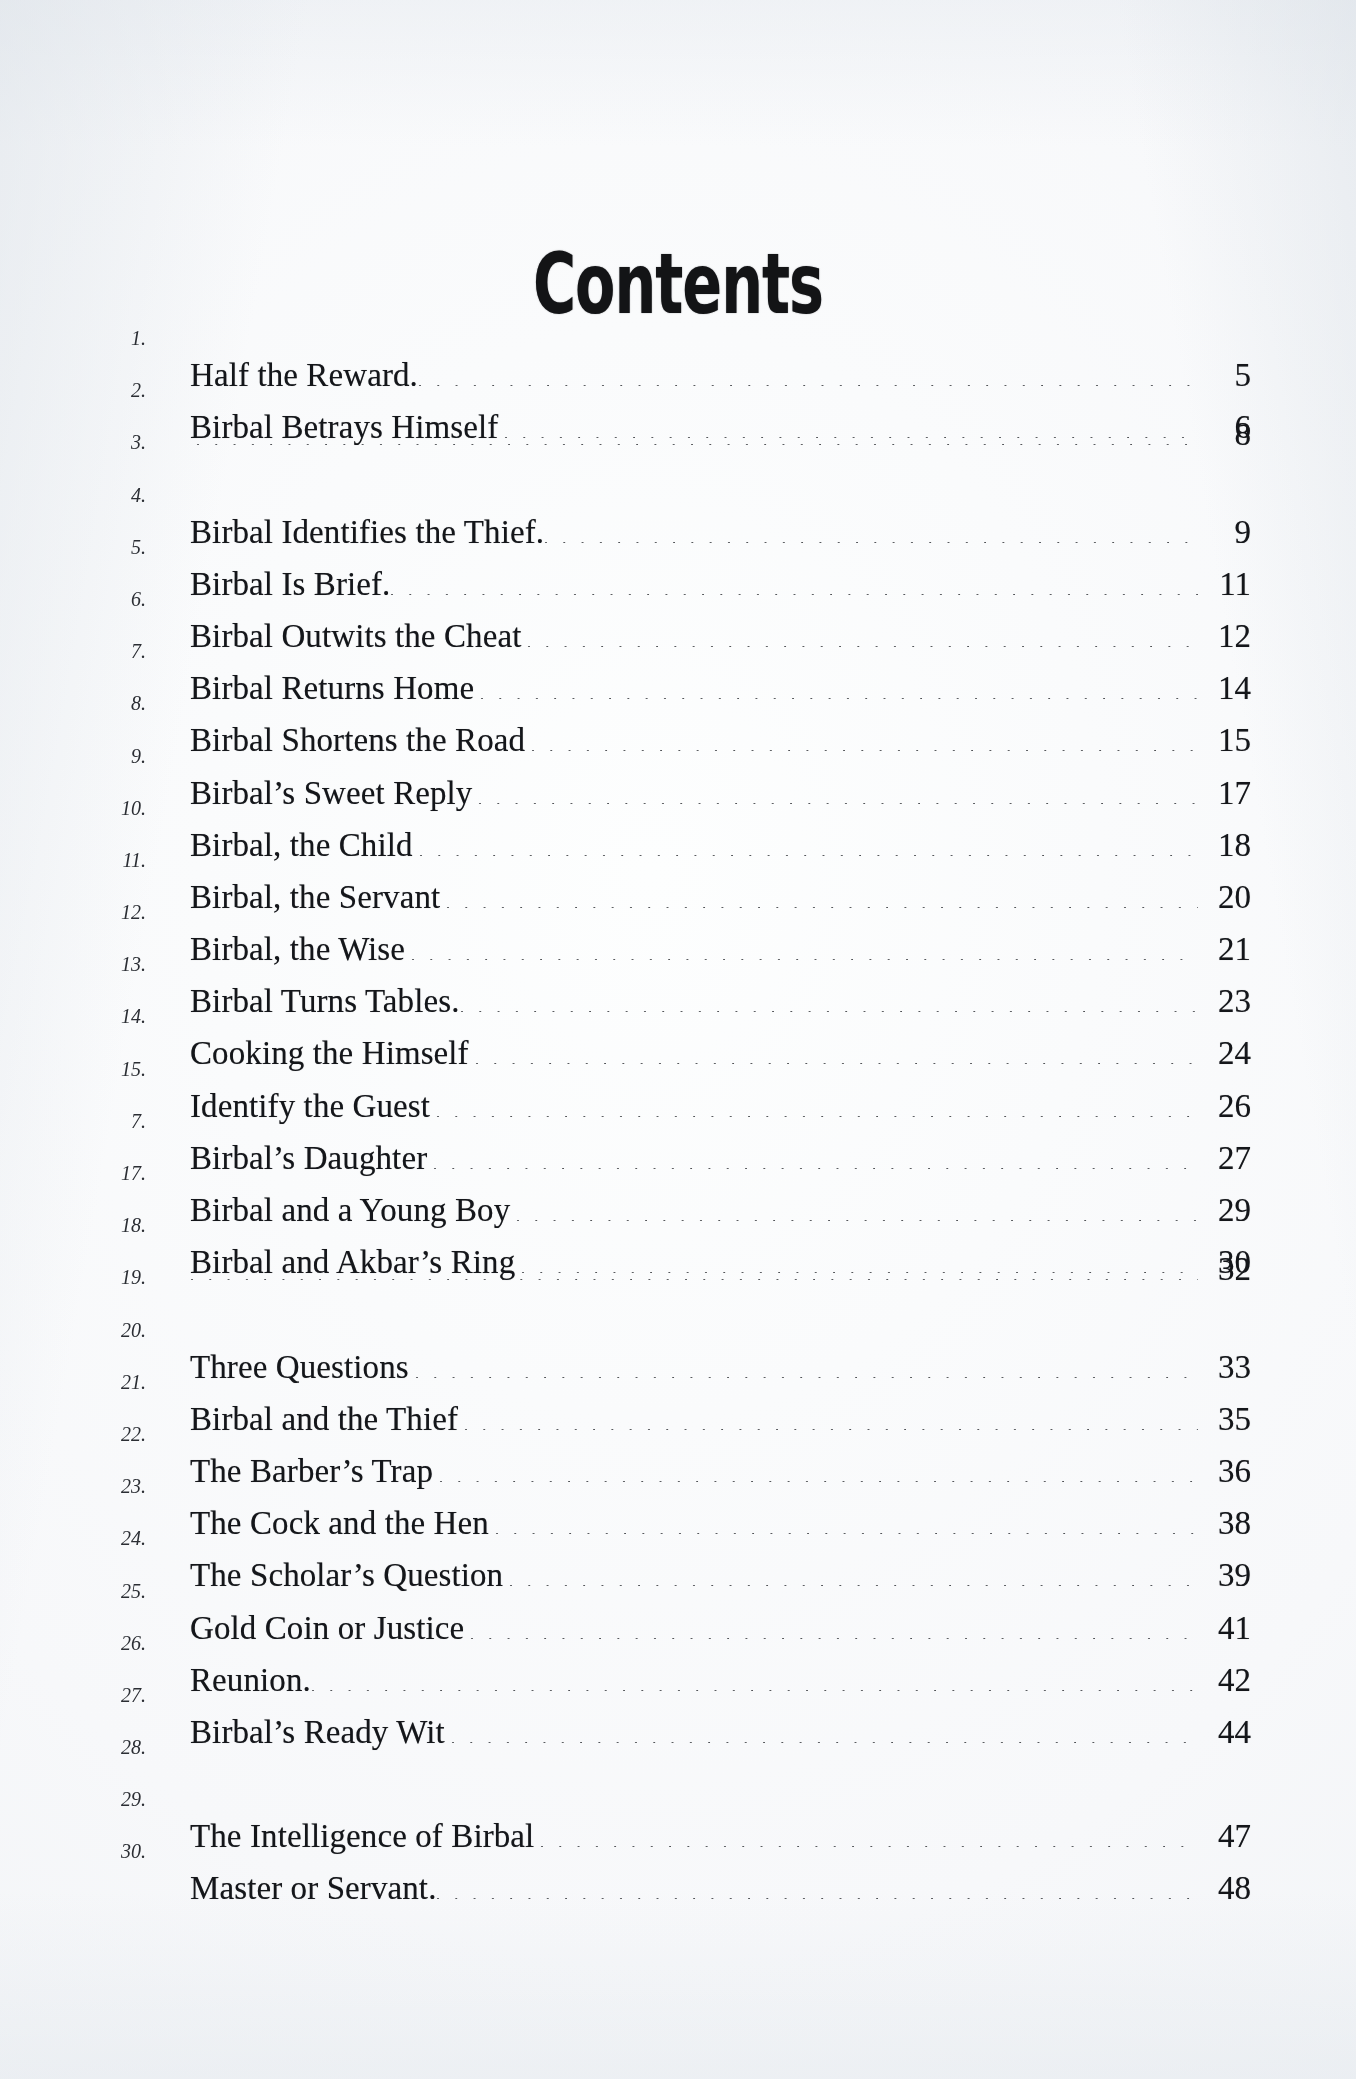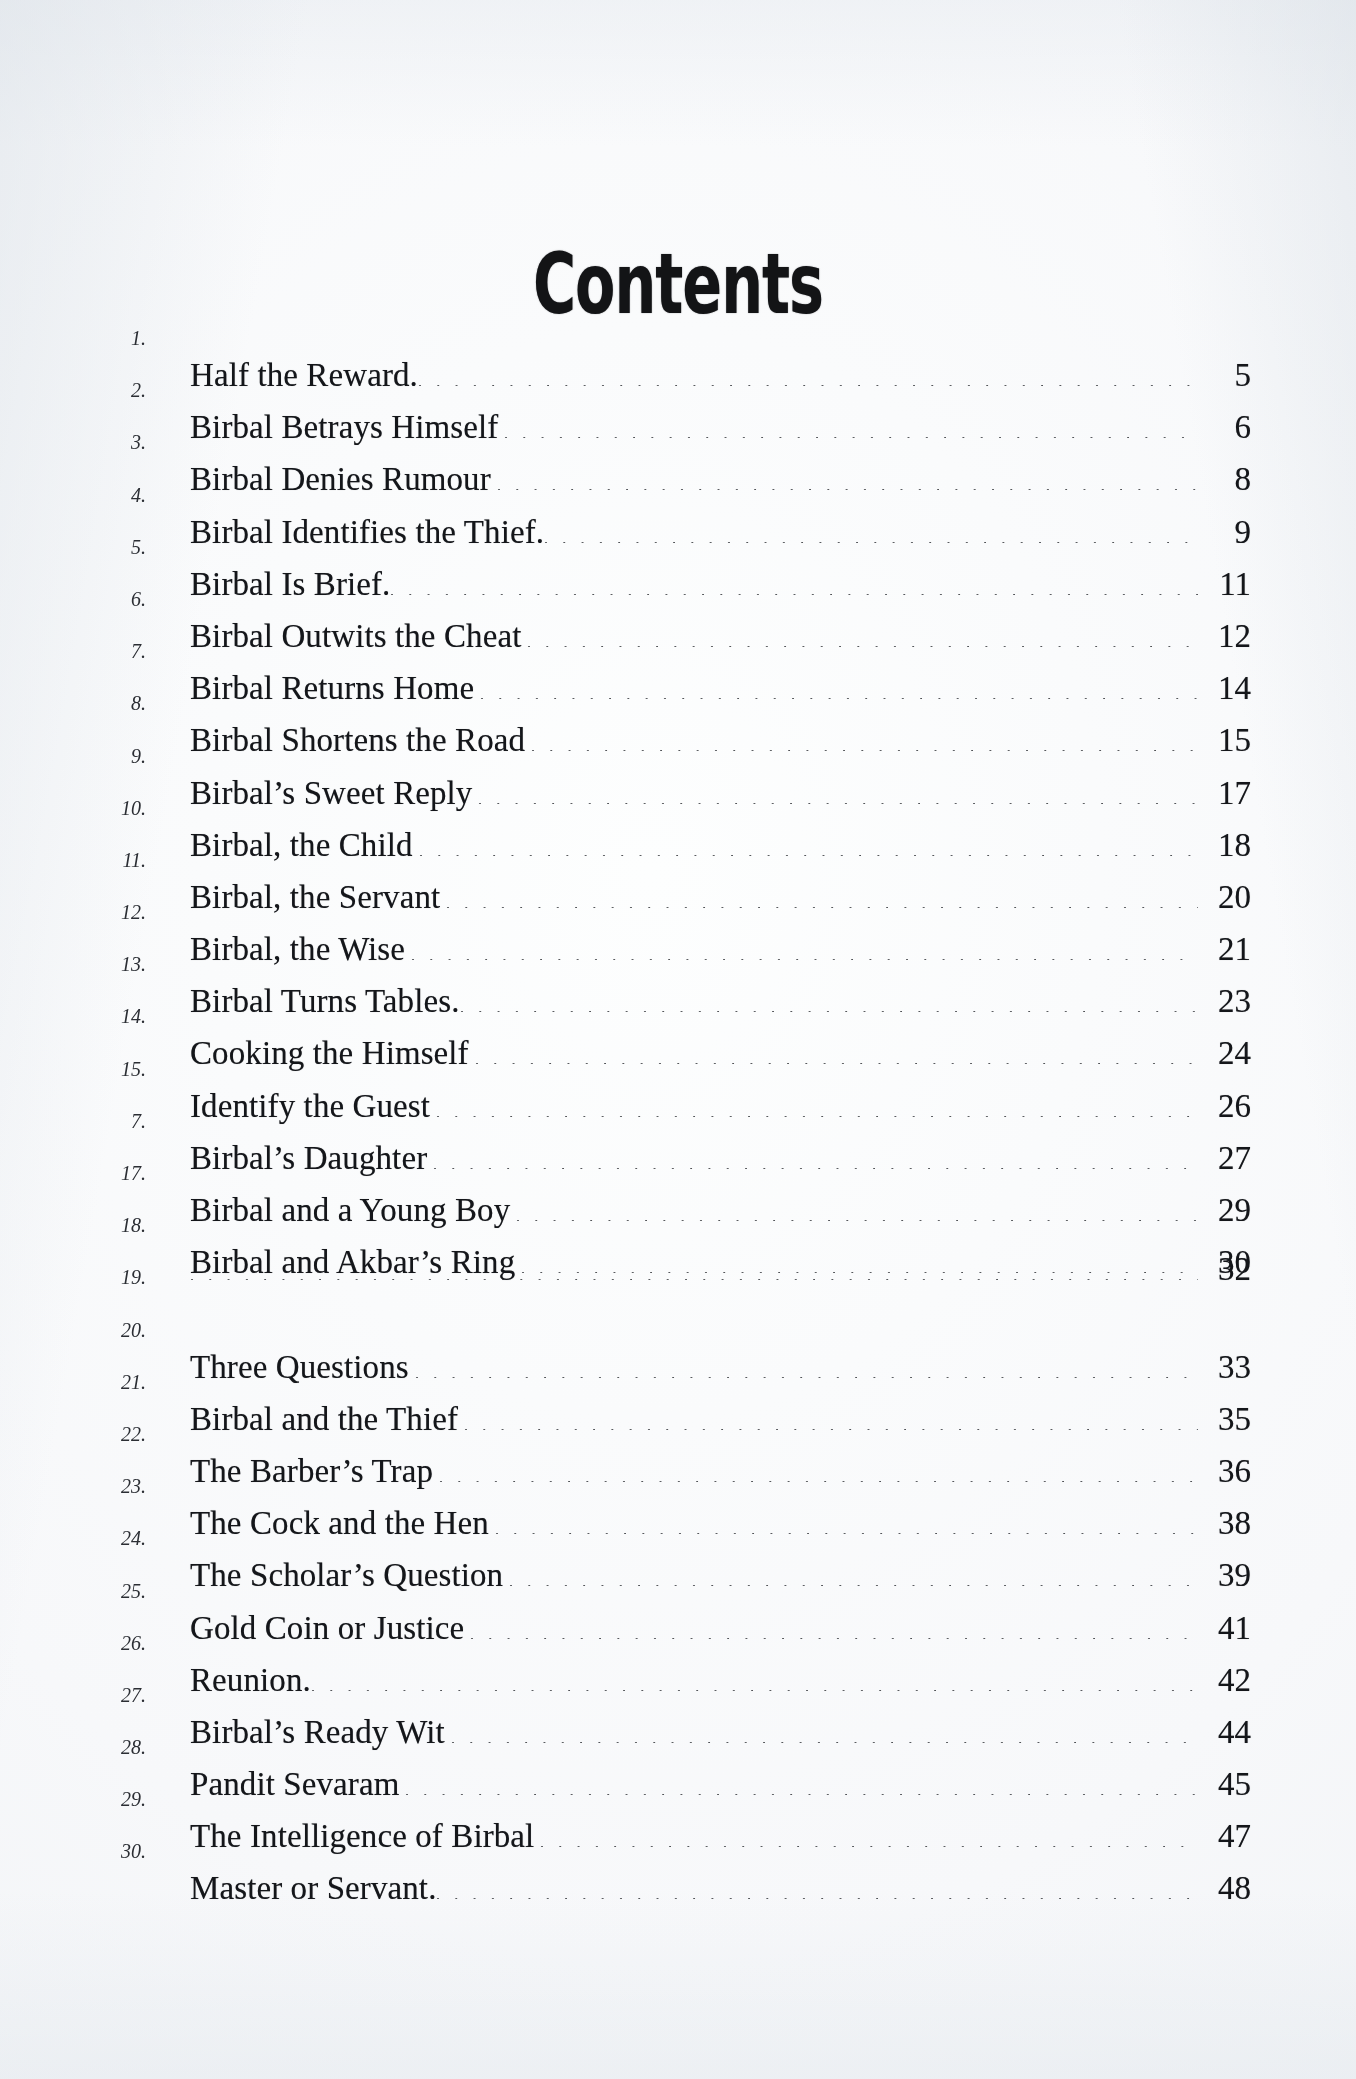--- a/index.html
+++ b/index.html
@@ -172,21 +172,20 @@
         <span class="toc-main">
           <span class="toc-label">Birbal Betrays Himself</span>
           <span class="toc-gap-left"></span>
           <span class="toc-dots"></span>
           <span class="toc-page">6</span>
         </span>
       </div>
       <div class="toc-row">
         <span class="toc-num">3</span>
         <span class="toc-main">
-          <span class="toc-label">Birbal Denies Rumour</span>
           <span class="toc-gap-left"></span>
           <span class="toc-dots"></span>
           <span class="toc-page">8</span>
         </span>
       </div>
       <div class="toc-row tight">
         <span class="toc-num">4</span>
         <span class="toc-main">
           <span class="toc-label">Birbal Identifies the Thief.</span>
           <span class="toc-gap-left"></span>
@@ -395,26 +394,20 @@
         <span class="toc-num">27</span>
         <span class="toc-main">
           <span class="toc-label">Birbal’s Ready Wit</span>
           <span class="toc-gap-left"></span>
           <span class="toc-dots"></span>
           <span class="toc-page">44</span>
         </span>
       </div>
       <div class="toc-row">
         <span class="toc-num">28</span>
-        <span class="toc-main">
-          <span class="toc-label">Pandit Sevaram</span>
-          <span class="toc-gap-left"></span>
-          <span class="toc-dots"></span>
-          <span class="toc-page">45</span>
-        </span>
       </div>
       <div class="toc-row">
         <span class="toc-num">29</span>
         <span class="toc-main">
           <span class="toc-label">The Intelligence of Birbal</span>
           <span class="toc-gap-left"></span>
           <span class="toc-dots"></span>
           <span class="toc-page">47</span>
         </span>
       </div>

